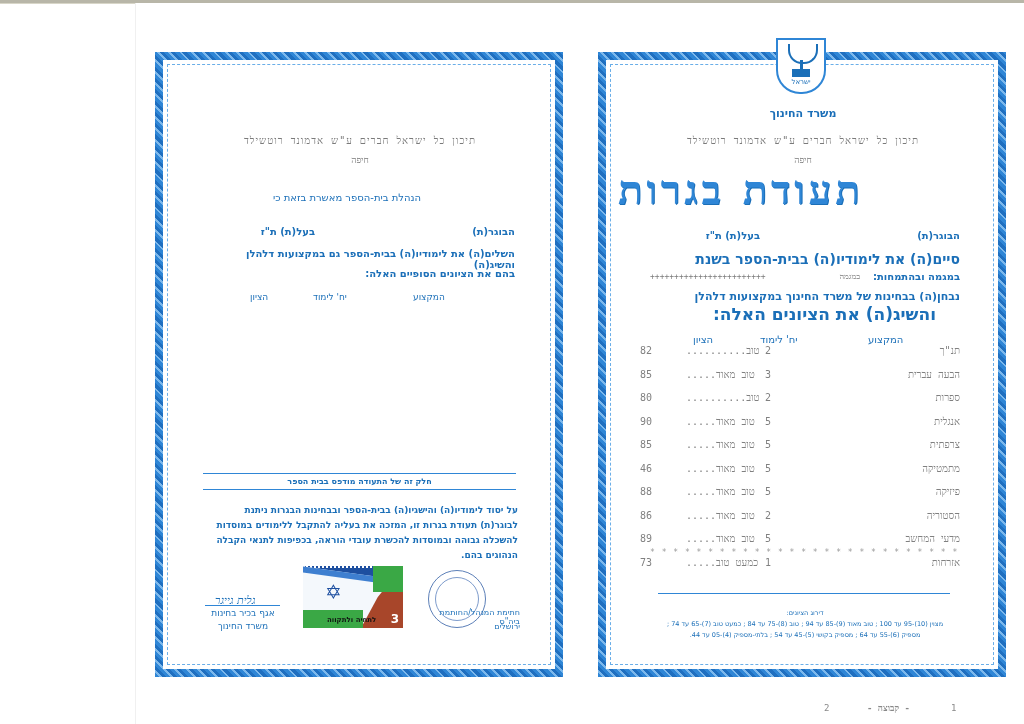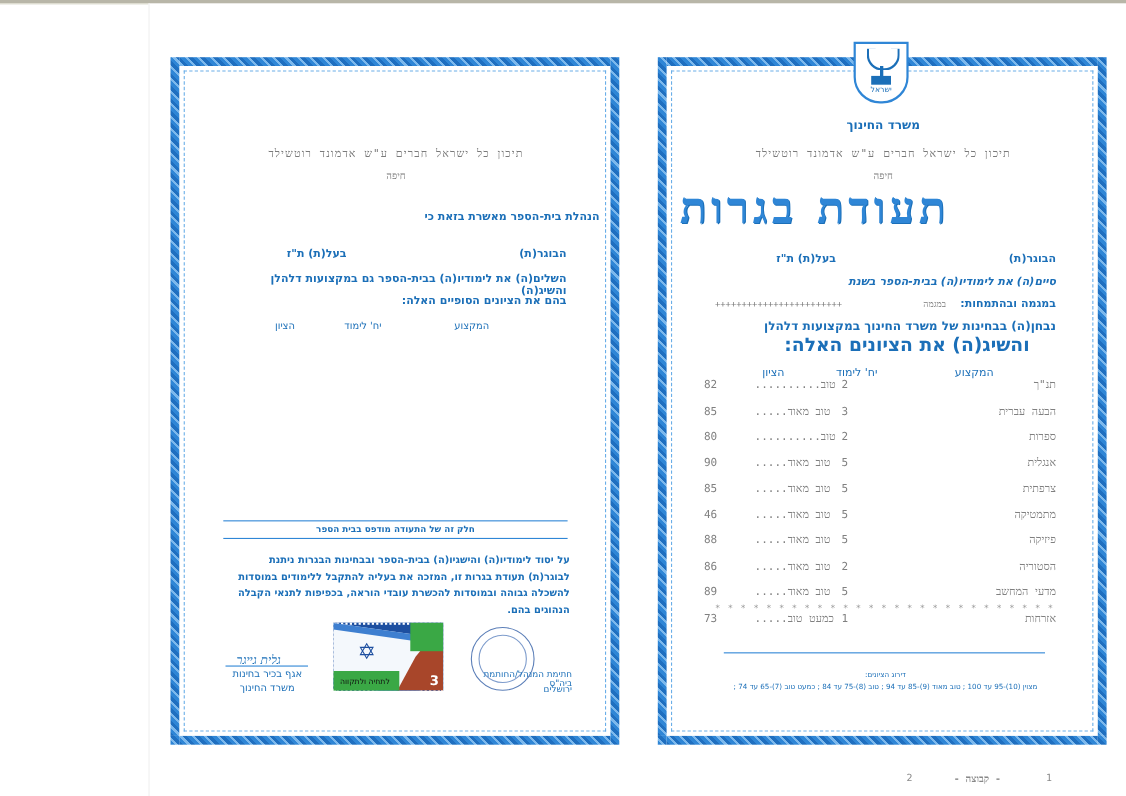--- a/index.html
+++ b/index.html
@@ -83,21 +83,21 @@
   .stamp .flag {
     position:absolute; left:0; top:6px; width:80px; height:44px; background:#f4f8fc;
     transform:skewY(8deg);
     border-top:6px solid #3e7fd0; border-bottom:6px solid #3e7fd0;
   }
   .stamp .star { position:absolute; left:22px; top:14px; font-size:20px; color:#1d4fa0; }
   .stamp .green { position:absolute; left:0; bottom:0; width:60px; height:18px; background:#3aa845; }
   .stamp .brown { position:absolute; right:0; top:0; width:42px; height:62px; background:#a8462a; clip-path:polygon(100% 0,100% 100%,0 100%,40% 50%); }
   .stamp .greenbox { position:absolute; right:0; top:0; width:30px; height:26px; background:#3aa845; }
   .stamp .value { position:absolute; right:4px; bottom:2px; color:#fff; font-weight:bold; font-size:12px; }
-  .stamp .caption { position:absolute; left:6px; bottom:4px; font-size:7px; color:#111; font-weight:normal; direction:rtl;text-align:right; }
+  .stamp .caption { position:absolute; left:24px; bottom:4px; font-size:7px; color:#111; font-weight:bold; direction:rtl;text-align:right; }
 
   .seal {
     position:absolute; left:428px; top:570px; width:58px; height:58px; border-radius:50%;
     border:1.5px solid #5c7fb8; box-sizing:border-box;
   }
   .seal::after {
     content:""; position:absolute; inset:6px; border-radius:50%; border:1px solid #7e9ccc;
   }
   .sig { position:absolute; font-family:"DejaVu Serif", serif; font-style:italic; color:#1b6fb8; }
 
@@ -110,21 +110,21 @@
 <div class="scan-edge2"></div>
 <div class="fold-line"></div>
 
 <div>
   <div class="frame" style="left:155px;top:52px;width:408px;height:625px;">
       <div class="frame-inner"></div>
     </div>
 
   <div class="mono rtl" style="position:absolute;left:175px;width:370px;top:135px;text-align:center;font-size:10px;letter-spacing:1px;">תיכון כל ישראל חברים ע"ש אדמונד רוטשילד</div>
   <div class="mono rtl" style="position:absolute;left:175px;width:370px;top:155px;text-align:center;font-size:9px;">חיפה</div>
-  <div class="blue rtl" style="position:absolute;left:175px;width:370px;top:192px;text-align:right;font-size:10px;font-weight:bold;">הנהלת בית-הספר מאשרת בזאת כי</div>
+  <div class="blue rtl" style="position:absolute;left:162px;width:370px;top:192px;text-align:center;font-size:10px;font-weight:normal;">הנהלת בית-הספר מאשרת בזאת כי</div>
 
   <div class="blue rtl" style="position:absolute;left:210px;width:305px;top:226px;font-size:10px;font-weight:bold;">הבוגר(ת)</div>
   <div class="blue rtl" style="position:absolute;left:215px;width:100px;top:226px;font-size:10px;font-weight:bold;">בעל(ת) ת"ז</div>
   <div class="blue rtl" style="position:absolute;left:210px;width:305px;top:248px;font-size:10px;font-weight:bold;">השלים(ה) את לימודיו(ה) בבית-הספר גם במקצועות דלהלן והשיג(ה)</div>
   <div class="blue rtl" style="position:absolute;left:210px;width:305px;top:268px;font-size:10px;font-weight:bold;">בהם את הציונים הסופיים האלה:</div>
 
   <div class="blue" style="position:absolute;left:413px;top:292px;font-size:9px;">המקצוע</div>
   <div class="blue" style="position:absolute;left:313px;top:292px;font-size:9px;">יח' לימוד</div>
   <div class="blue" style="position:absolute;left:250px;top:292px;font-size:9px;">הציון</div>
 
@@ -166,21 +166,21 @@
     <div class="word">ישראל</div>
   </div>
 
   <div class="blue rtl" style="position:absolute;left:618px;width:370px;top:107px;text-align:center;font-size:11px;font-weight:bold;">משרד החינוך</div>
   <div class="mono rtl" style="position:absolute;left:618px;width:370px;top:135px;text-align:center;font-size:10px;letter-spacing:1px;">תיכון כל ישראל חברים ע"ש אדמונד רוטשילד</div>
   <div class="mono rtl" style="position:absolute;left:618px;width:370px;top:155px;text-align:center;font-size:9px;">חיפה</div>
   <div class="title-big rtl" style="position:absolute;left:618px;width:370px;top:166px;text-align:left;">תעודת בגרות</div>
 
   <div class="blue rtl" style="position:absolute;left:650px;width:310px;top:230px;font-size:10px;font-weight:bold;">הבוגר(ת)</div>
   <div class="blue rtl" style="position:absolute;left:660px;width:100px;top:230px;font-size:10px;font-weight:bold;">בעל(ת) ת"ז</div>
-  <div class="blue rtl" style="position:absolute;left:650px;width:310px;top:251px;font-size:10px;font-weight:bold;font-style:italic;">סיים(ה) את לימודיו(ה) בבית-הספר בשנת</div>
+  <div class="blue rtl" style="position:absolute;left:650px;width:310px;top:251px;font-size:14px;font-weight:bold;">סיים(ה) את לימודיו(ה) בבית-הספר בשנת</div>
   <div class="blue rtl" style="position:absolute;left:650px;width:310px;top:271px;font-size:10px;font-weight:bold;">במגמה ובהתמחות:</div>
   <div class="mono rtl" style="position:absolute;left:800px;width:60px;top:272px;font-size:8px;">במגמה</div>
   <div class="mono" style="position:absolute;left:650px;top:272px;font-size:8px;">++++++++++++++++++++++++</div>
   <div class="blue rtl" style="position:absolute;left:650px;width:310px;top:290px;font-size:11px;font-weight:bold;">נבחן(ה) בבחינות של משרד החינוך במקצועות דלהלן</div>
   <div class="blue rtl" style="position:absolute;left:626px;width:310px;top:304px;font-size:17px;font-weight:bold;">והשיג(ה) את הציונים האלה:</div>
 
   <div class="hdr-row" style="left:868px;">המקצוע</div>
   <div class="hdr-row" style="left:760px;">יח' לימוד</div>
   <div class="hdr-row" style="left:693px;">הציון</div>
 
@@ -246,18 +246,19 @@
         <span class="g-score">73</span>
       </div>
   </div>
 
   <div class="stars-line">* * * * * * * * * * * * * * * * * * * * * * * * * * * * * * * * * * * * * * * * * * * * * * * * * * * *</div>
 
   <div class="rule" style="left:658px;top:593px;width:292px;"></div>
   <div class="legend">
     <div>דירוג הציונים:</div>
     <div>מצוין (10)-95 עד 100 ; טוב מאוד (9)-85 עד 94 ; טוב (8)-75 עד 84 ; כמעט טוב (7)-65 עד 74 ;</div>
+    <div>מספיק (6)-55 עד 64 ; מספיק בקושי (5)-45 עד 54 ; בלתי-מספיק (4)-05 עד 44.</div>
   </div>
 </div>
 
 <div class="footer-num" style="left:824px;">2</div>
 <div class="footer-num rtl" style="left:840px;width:70px;text-align:right;font-weight:bold;">- קבוצה -</div>
 <div class="footer-num" style="left:951px;">1</div>
 
 </body></html>

